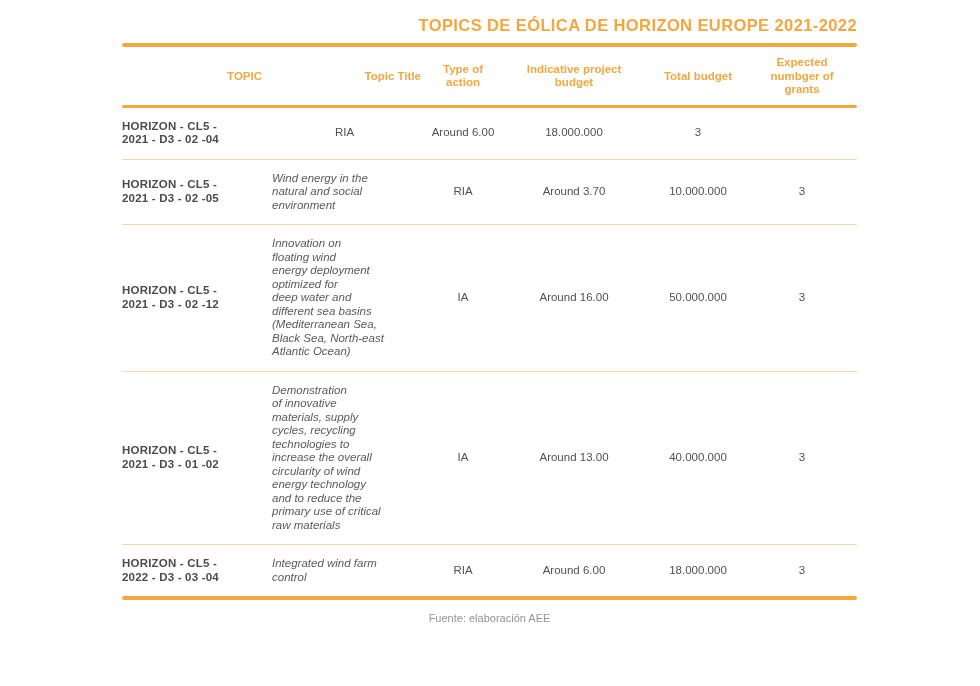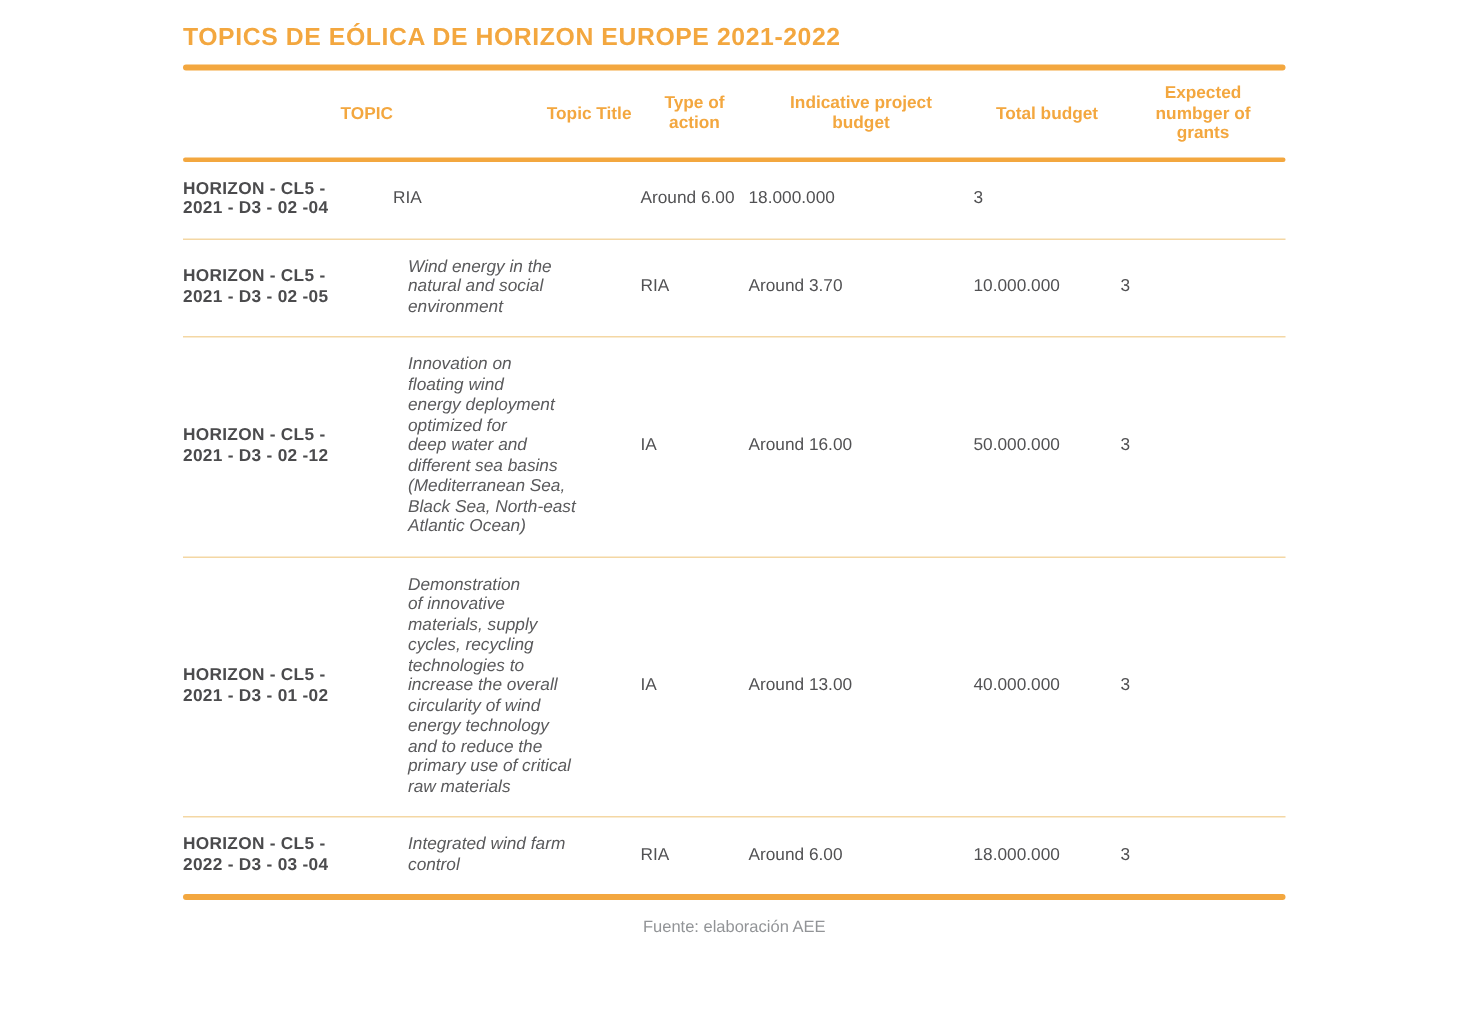--- a/index.html
+++ b/index.html
@@ -16,20 +16,21 @@
     width: 735px;
   }
   .title {
     color: #F3A73F;
     font-weight: bold;
     font-size: 16.5px;
     letter-spacing: 0.4px;
     line-height: 22px;
     margin-bottom: 7px;
     white-space: nowrap;
+    text-align: right;
   }
   .rule { width: 100%; background: #F3A73F; border-radius: 2px; }
   .rule.thick  { height: 4px; }
   .rule.medium { height: 3px; }
   .grid-row {
     display: grid;
     grid-template-columns: 140px 165px 72px 150px 98px 110px;
     align-items: center;
     width: 100%;
   }
@@ -53,21 +54,21 @@
   .tr:last-child { border-bottom: none; }
   .td.c1 {
     font-weight: bold;
     color: #4B4B4D;
     letter-spacing: 0.2px;
   }
   .td.c2 {
     font-style: italic;
     color: #5A5A5C;
   }
-  .td.c3, .td.c4, .td.c5, .td.c6 { color: #515153; }
+  .td.c3, .td.c4, .td.c5, .td.c6 { text-align: center; color: #515153; }
   .source {
     margin-top: 12px;
     text-align: center;
     font-size: 11px;
     color: #929497;
   }
 </style>
 </head>
 <body>
 

